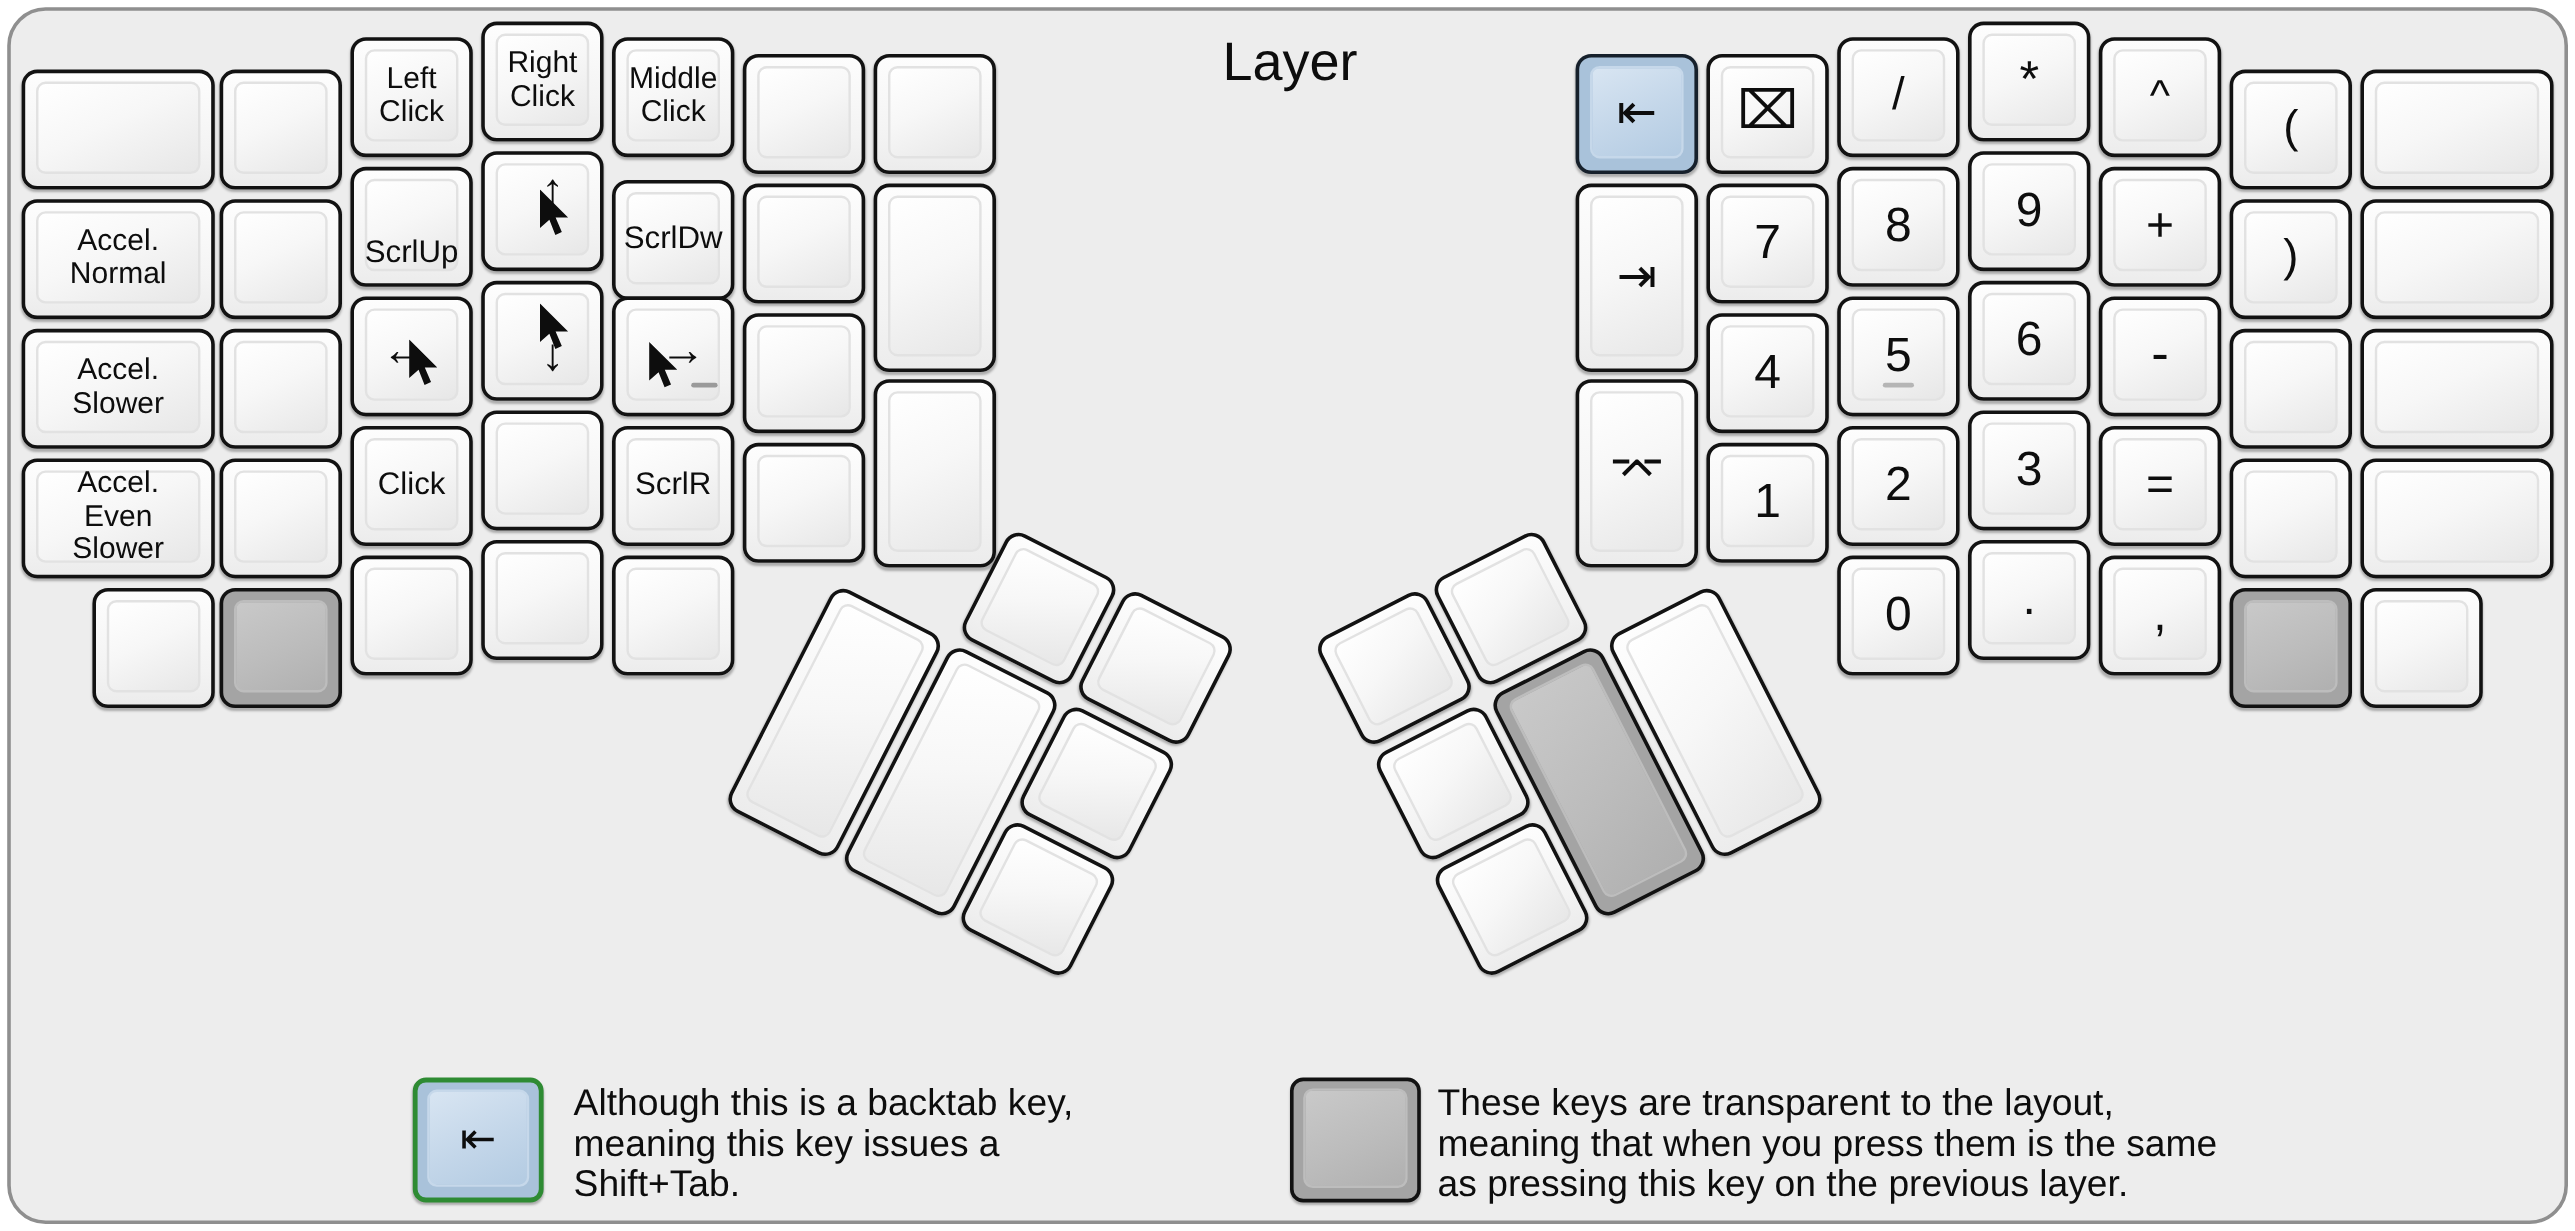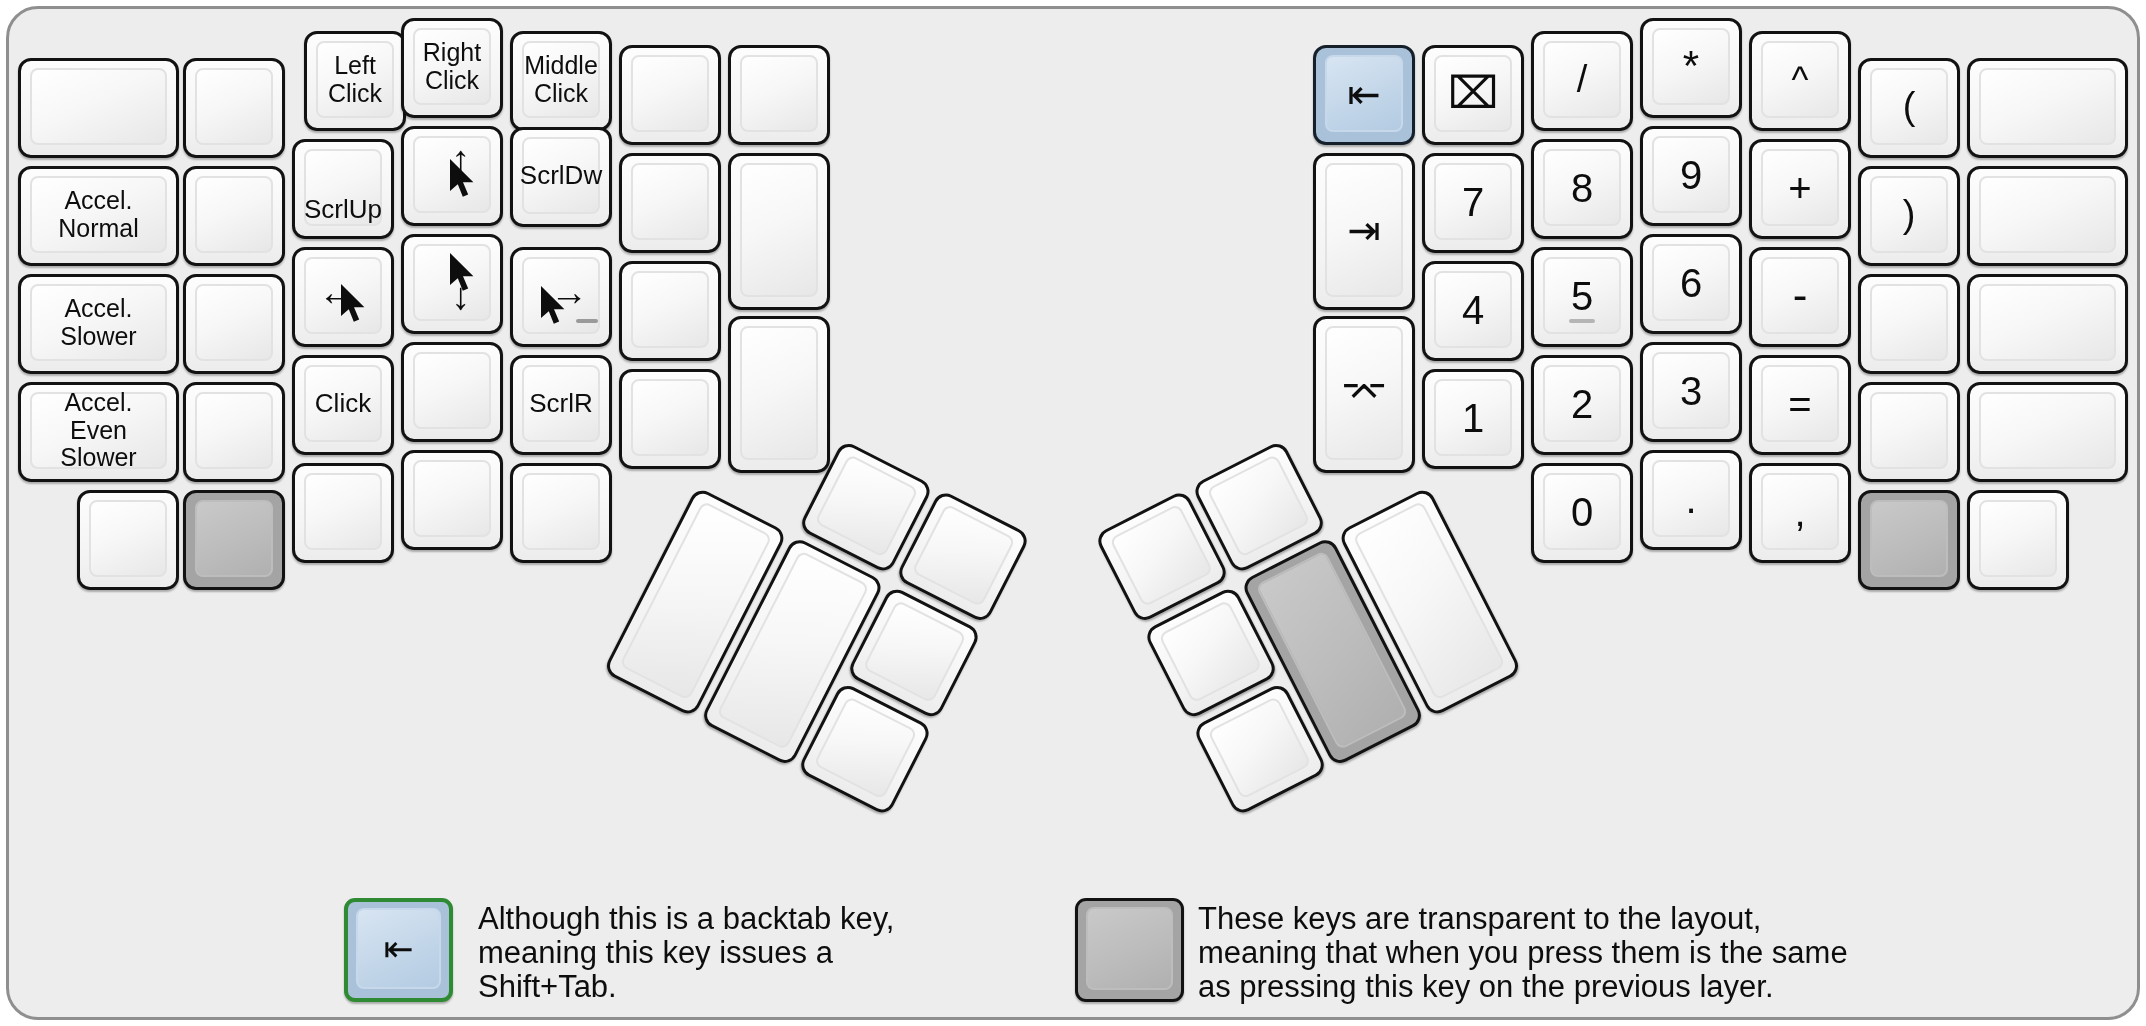--- a/index.html
+++ b/index.html
@@ -43,20 +43,21 @@
   .legend-key.greenb{border:4px solid #2e8b33;}
   .legend-key .top{left:8px;right:8px;top:6px;bottom:9px;}
 </style>
 </head>
 <body>
 
 <div id="stage">
   <div class="frame"></div>
 
   <div class="title">
+    <div>Layer</div>
   </div>
 
   <div id="board">
       <div class="key" style="left: 18px; top: 58px; width: 161px; height: 100px;">
         <div class="top"></div>
       </div>
       <div class="key" style="left: 18px; top: 166px; width: 161px; height: 100px;">
         <div class="top">
           <span class="klabel" style="font-size: 25px;">Accel.
 Normal</span>
@@ -80,21 +81,21 @@
       </div>
       <div class="key" style="left: 183px; top: 166px; width: 102px; height: 100px;">
         <div class="top"></div>
       </div>
       <div class="key" style="left: 183px; top: 274px; width: 102px; height: 100px;">
         <div class="top"></div>
       </div>
       <div class="key" style="left: 183px; top: 382px; width: 102px; height: 100px;">
         <div class="top"></div>
       </div>
-      <div class="key" style="left: 304px; top: 31px; width: 102px; height: 100px;">
+      <div class="key" style="left: 292px; top: 31px; width: 102px; height: 100px;">
         <div class="top">
           <span class="klabel" style="font-size: 25px;">Left
 Click</span>
         </div>
       </div>
       <div class="key" style="left: 292px; top: 139px; width: 102px; height: 100px;">
         <div class="top">
           <span class="klabel" style="font-size: 26px; margin-top: 43px;">ScrlUp</span>
         </div>
       </div>
@@ -135,21 +136,21 @@
       </div>
       <div class="key" style="left: 401px; top: 342px; width: 102px; height: 100px;">
         <div class="top"></div>
       </div>
       <div class="key" style="left: 510px; top: 31px; width: 102px; height: 100px;">
         <div class="top">
           <span class="klabel" style="font-size: 25px;">Middle
 Click</span>
         </div>
       </div>
-      <div class="key" style="left: 510px; top: 127px; width: 102px; height: 100px;">
+      <div class="key" style="left: 510px; top: 150px; width: 102px; height: 100px;">
         <div class="top">
           <span class="klabel" style="font-size: 26px;">ScrlDw</span>
         </div>
       </div>
       <div class="key m-right" style="left: 510px; top: 247px; width: 102px; height: 100px;">
         <div class="top">
           <span class="corner arrow">→</span>
           <span class="corner ptr"><svg width="30" height="40" viewBox="0 0 15 20">
               <path d="M1.5,0 L1.5,16 L5.4,12.6 L7.9,18.9 L10.6,17.7 L8,11.6 L13.2,11.6 Z" fill="#0d0d0d"></path>
             </svg></span>

